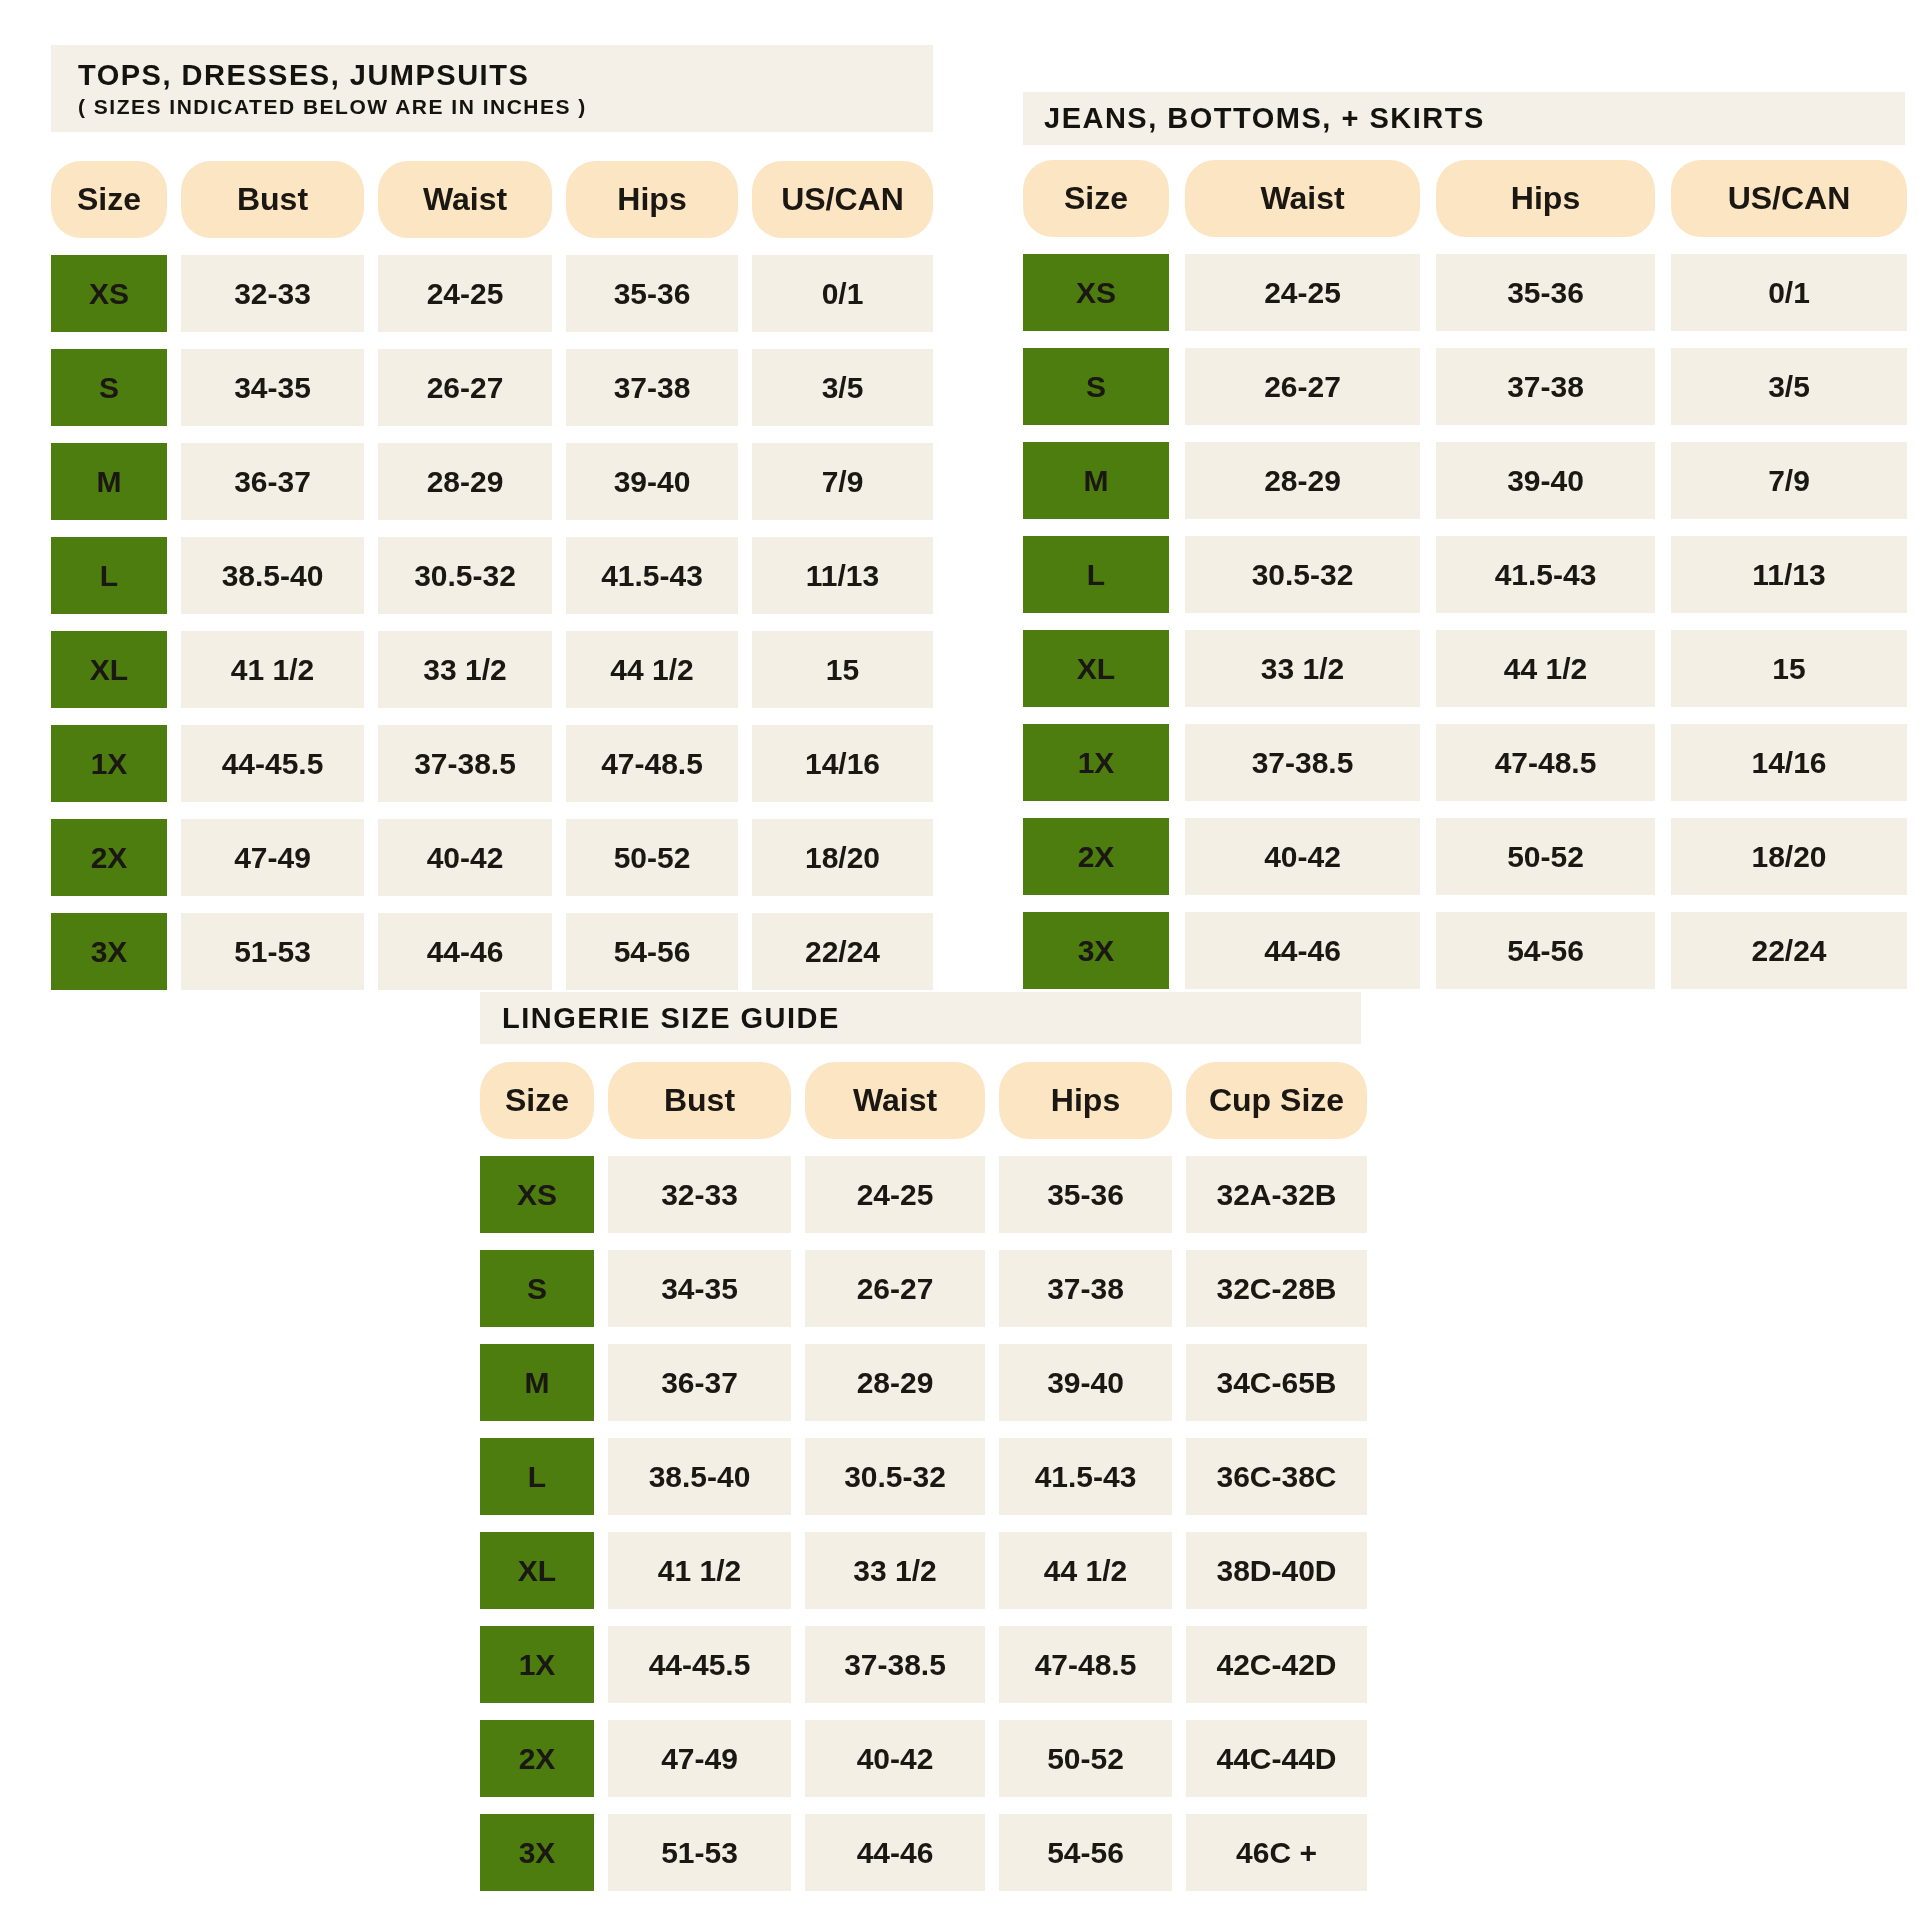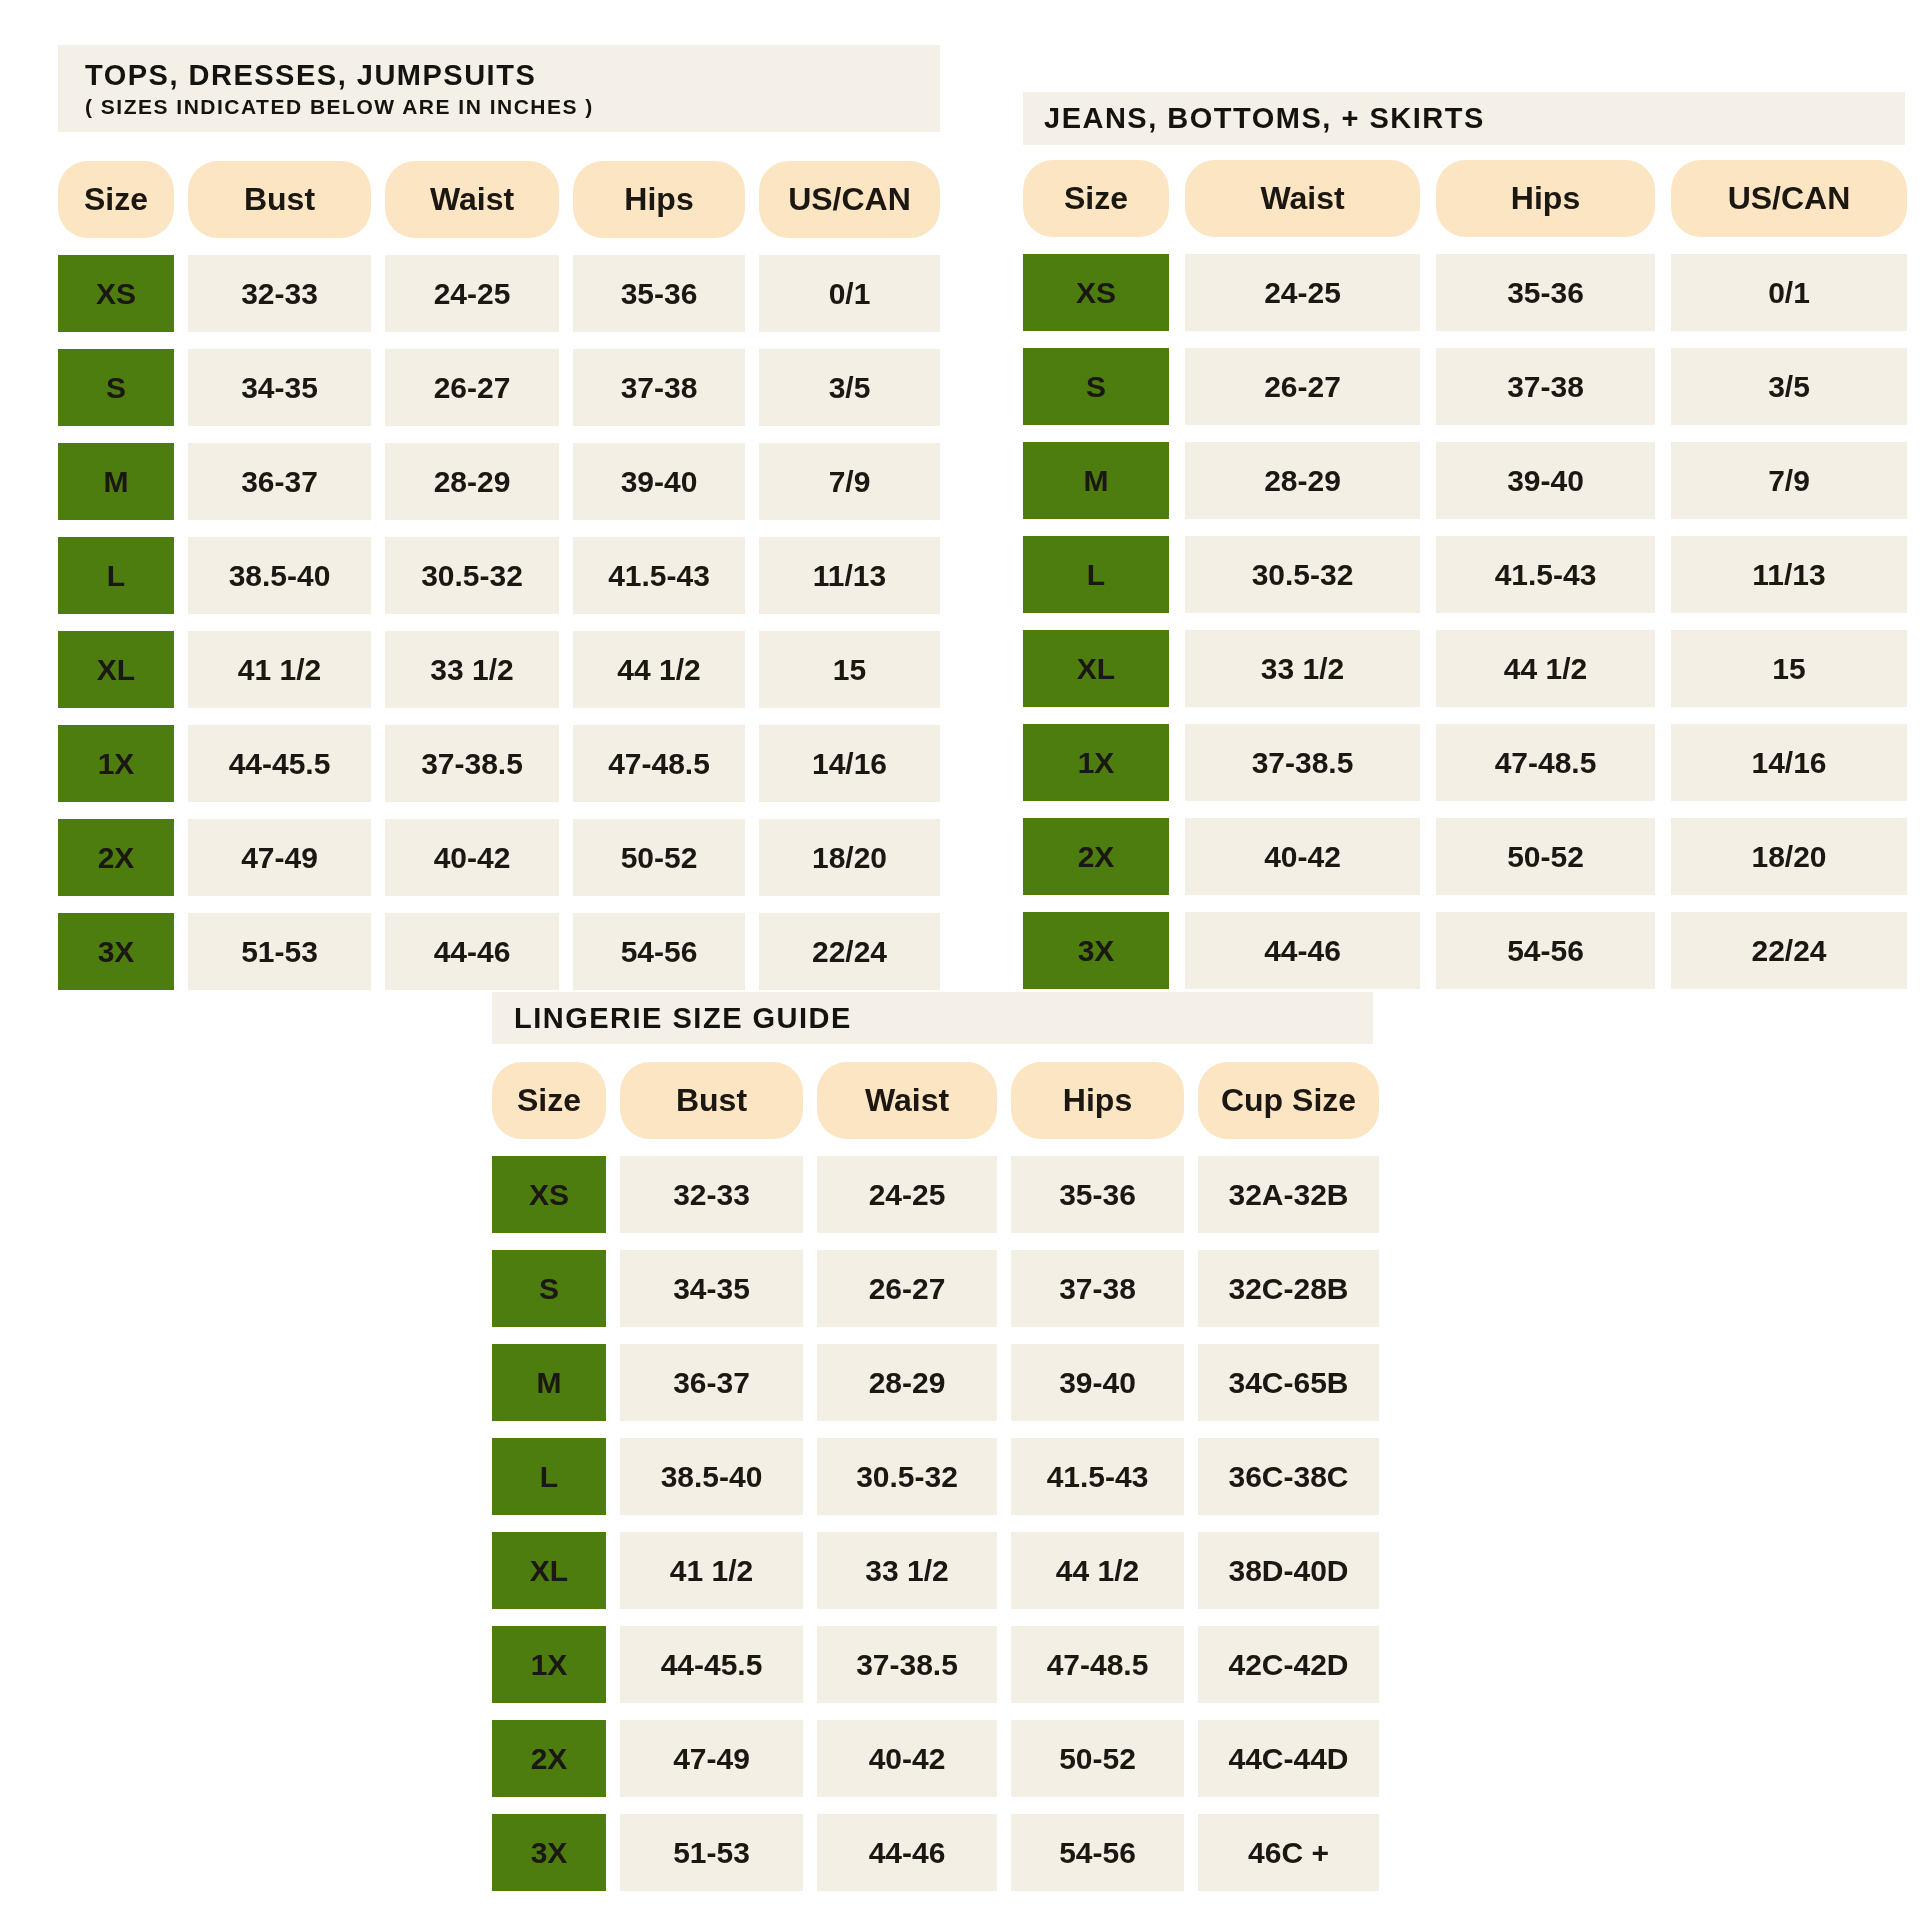--- a/index.html
+++ b/index.html
@@ -29,25 +29,25 @@
   .cell{
     height:77px;
     display:flex;align-items:center;justify-content:center;
     font-weight:700;
     font-size:30px;
     background:#F4EFE5;
     white-space:nowrap;
   }
   .cell.head{background:#FCE5C3;font-size:32px;border-radius:30px;}
   .cell.size{background:#4d7c0f;}
-  #tops{left:58px;top:45px;}
+  #tops{left:51px;top:45px;}
   #tops .title-bar{width:882px;height:87px;padding-left:27px;box-sizing:border-box;}
   #jeans{left:993px;top:92px;margin-left:30px;}
   #jeans .title-bar{width:882px;height:53px;padding-left:21px;box-sizing:border-box;}
-  #lingerie{left:492px;top:992px;}
+  #lingerie{left:480px;top:992px;}
   #lingerie .title-bar{width:881px;height:52px;padding-left:22px;box-sizing:border-box;}
 </style>
 </head>
 <body>
 
 <div class="table-block" id="tops">
   <div class="title-bar">
     <div class="title-main">TOPS, DRESSES, JUMPSUITS</div>
     <div class="title-sub">( SIZES INDICATED BELOW ARE IN INCHES )</div>
   </div>

